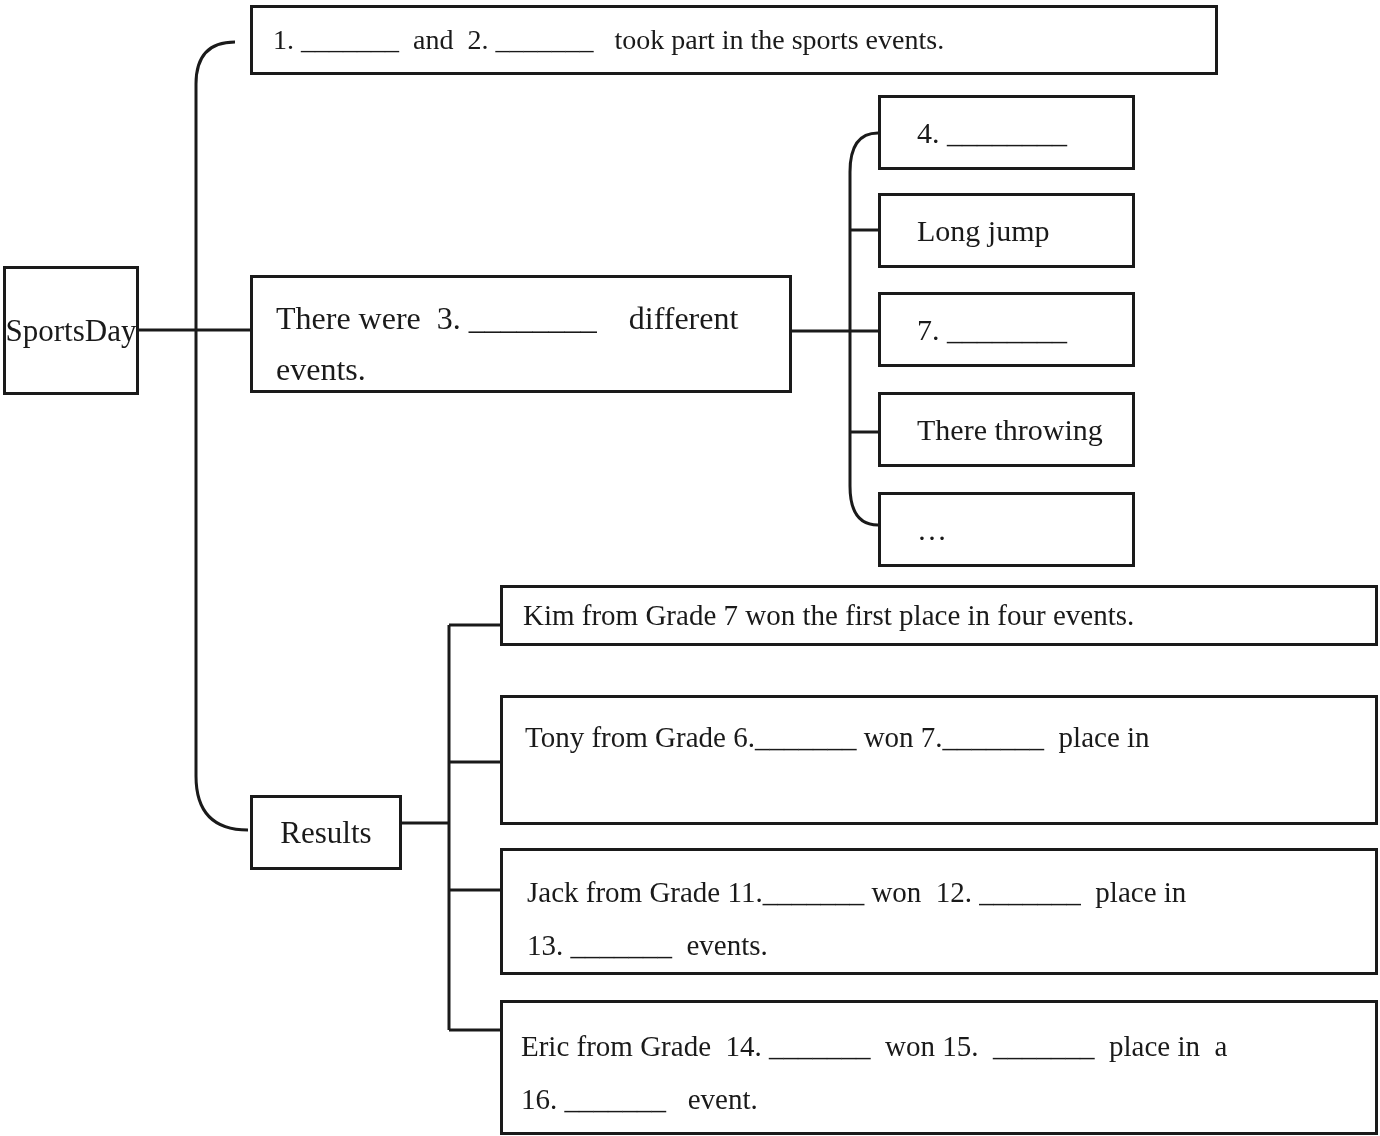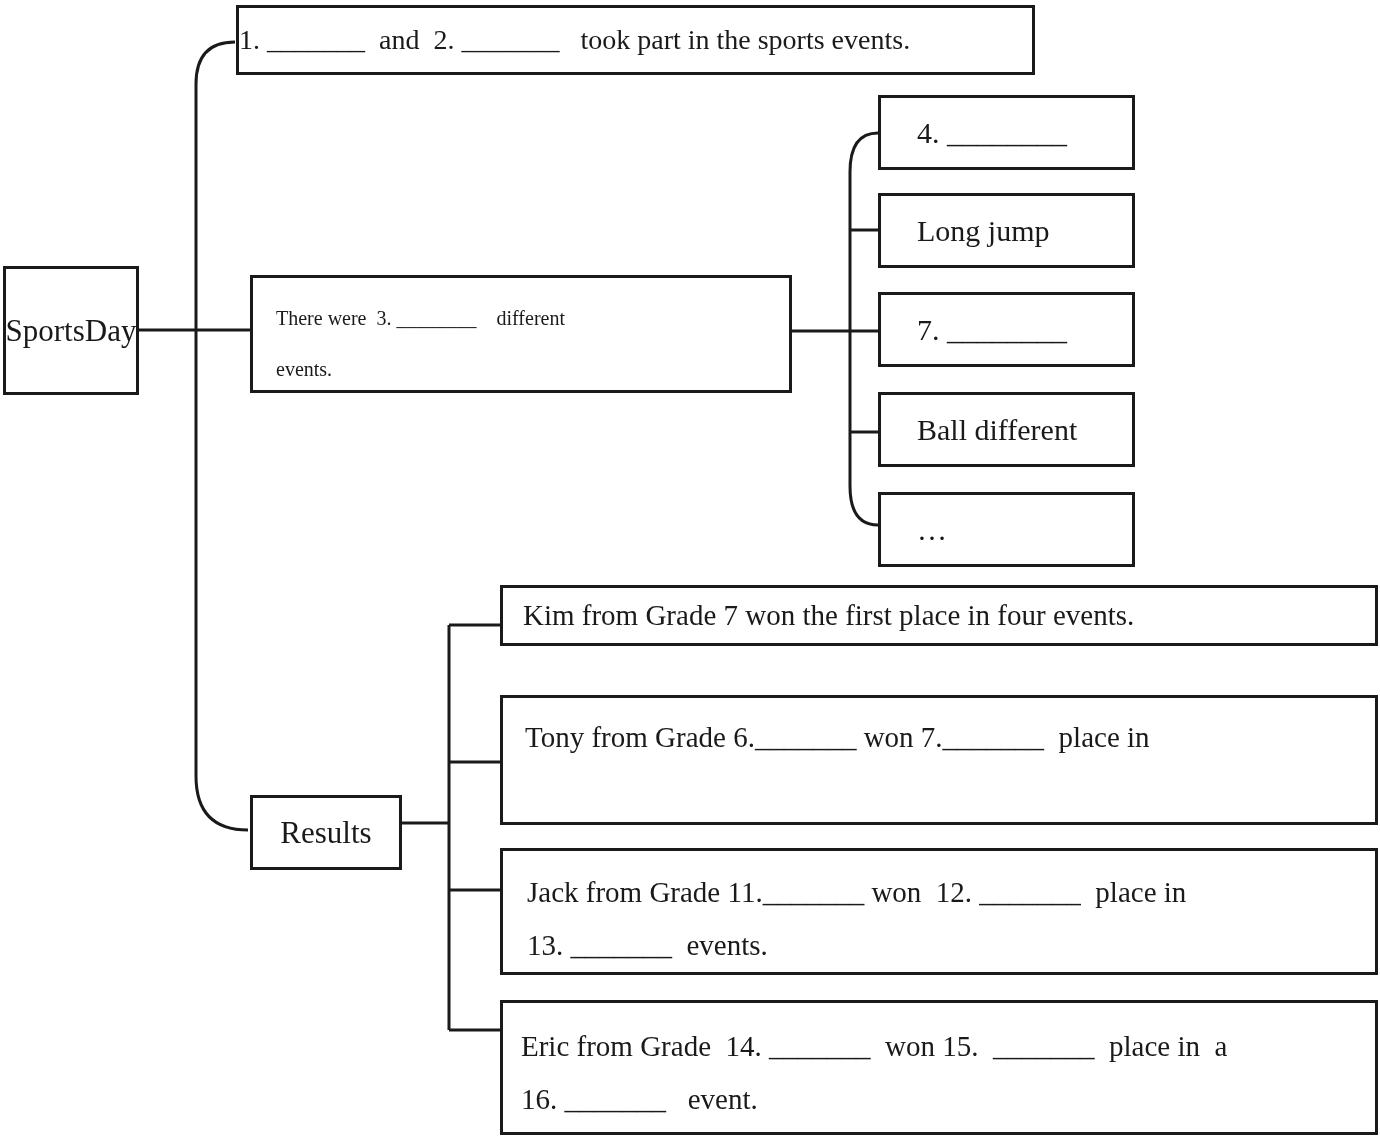--- a/index.html
+++ b/index.html
@@ -27,22 +27,22 @@
   }
   .txt {
     white-space: pre;
     display: block;
     color: #1a1a1a;
   }
   .vcenter { display: flex; align-items: center; }
   .center-both { display: flex; align-items: center; justify-content: center; flex-direction: row; }
 
   #root-box { left: 3px; top: 266px; width: 136px; height: 129px; font-size: 31px; line-height: 44px; text-align: center; }
-  #participants-box { left: 236px; top: 5px; width: 799px; height: 70px; font-size: 28px; }
-  #events-box { left: 250px; top: 275px; width: 542px; height: 118px; font-size: 20px; padding: 15px 0 0 23px; line-height: 51px; }
+  #participants-box { left: 250px; top: 5px; width: 968px; height: 70px; font-size: 28px; padding-left: 20px; }
+  #events-box { left: 250px; top: 275px; width: 542px; height: 118px; font-size: 32px; padding: 15px 0 0 23px; line-height: 51px; }
 
   .event-item { left: 878px; width: 257px; height: 75px; font-size: 30px; padding-left: 36px; }
   #event-item-0 { top: 95px; }
   #event-item-1 { top: 193px; }
   #event-item-2 { top: 292px; }
   #event-item-3 { top: 392px; }
   #event-item-4 { top: 492px; letter-spacing: 6px; }
 
   #results-box { left: 250px; top: 795px; width: 152px; height: 75px; font-size: 31px; justify-content: center; }
 
@@ -89,21 +89,21 @@
   <div id="event-item-0" class="box vcenter event-item">
     <span class="txt">4. ________</span>
   </div>
   <div id="event-item-1" class="box vcenter event-item">
     <span class="txt">Long jump</span>
   </div>
   <div id="event-item-2" class="box vcenter event-item">
     <span class="txt">7. ________</span>
   </div>
   <div id="event-item-3" class="box vcenter event-item">
-    <span class="txt">Ball different</span>
+    <span class="txt">There throwing</span>
   </div>
   <div id="event-item-4" class="box vcenter event-item">
     <span class="txt">…</span>
   </div>
 
   <div id="results-box" class="box vcenter">
     <span class="txt">Results</span>
   </div>
 
   <div id="result-item-0" class="box vcenter result-item">

